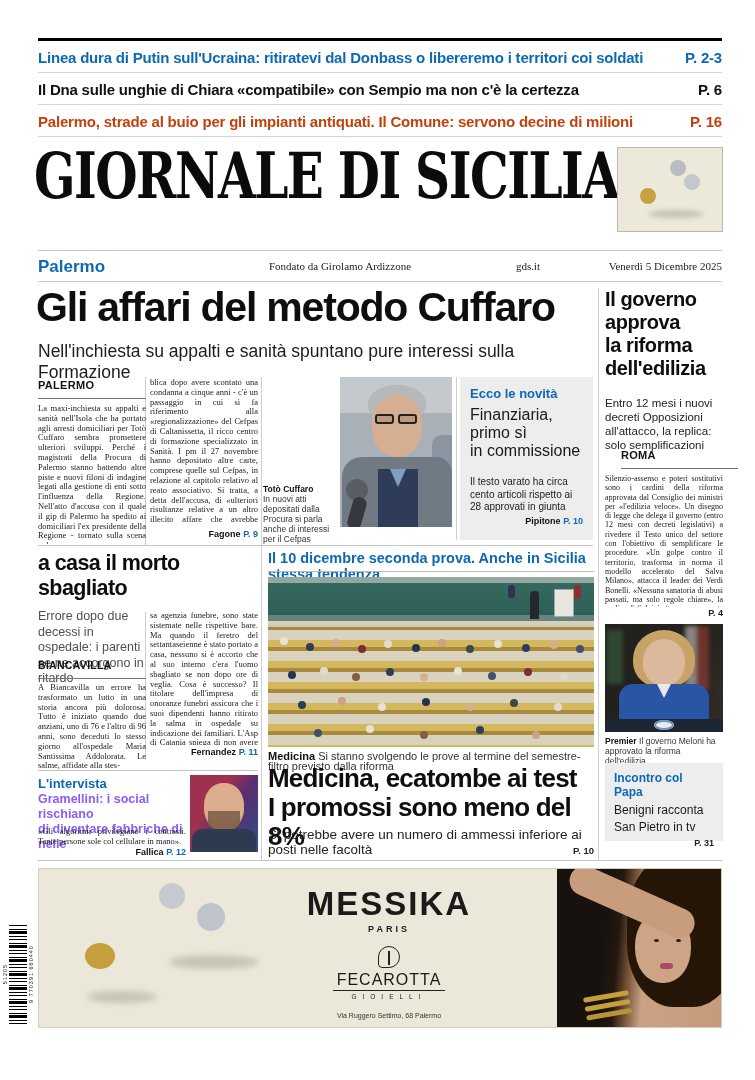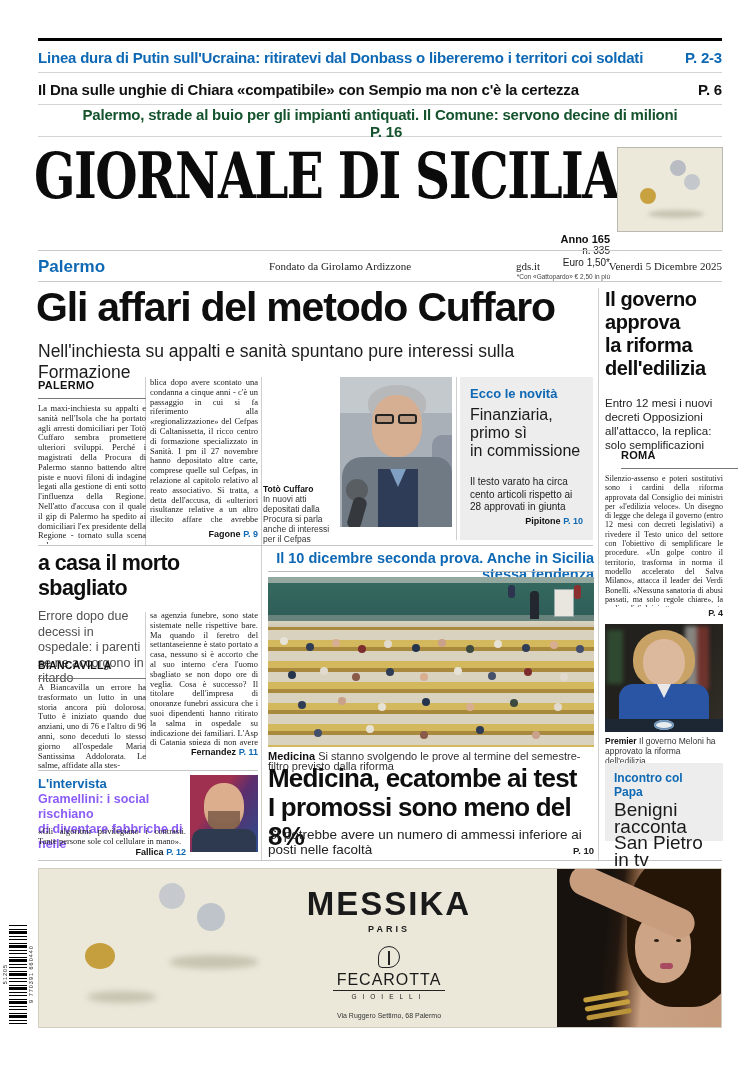--- a/index.html
+++ b/index.html
@@ -11,21 +11,21 @@
   }
   .abs { position:absolute; }
 
   
   .rule-top { left:38px; top:38px; width:684px; height:3px; background:#000; }
   .ticker-row { left:38px; width:684px; height:31px; border-bottom:1px solid #d4d4d4;
     display:flex; align-items:center; justify-content:space-between;
     font-weight:800; font-size:15px; letter-spacing:-0.2px; }
   .t1 { top:42px; color:#0e68b4; }
   .t2 { top:74px; color:#111; }
-  .t3 { top:106px; color:#14532d;flex-direction:column; }
+  .t3 { top:106px; color:#c2410c; }
   .ticker-page { font-weight:800; margin-left:12px; white-space:nowrap; }
 
   
   .masthead-title { left:34px; top:138px; font-family:"DejaVu Serif", serif;
     font-weight:900; font-size:64px; letter-spacing:-2px; white-space:nowrap;
     transform:scaleX(.76); transform-origin:left top; color:#0b0b0b; }
   .mast-thumb { left:617px; top:147px; width:106px; height:85px; background:#ecead e;
     background:#ece9db; border:1px solid #b9b9b2; }
   .ring { position:absolute; border-radius:50%; }
   .mt-s1 { left:52px; top:12px; width:12px; height:12px; border:8px solid #b9bdc3; box-shadow:inset 0 0 0 2px #8d939b; transform:rotate(-15deg); }
@@ -113,34 +113,34 @@
   .mel-flag { right:4px; top:2px; width:34px; height:64px; opacity:.5; filter:blur(2px);
     background:linear-gradient(90deg,#e8e6e0 0 12px,#b8433c 12px 24px,transparent 24px); }
   .mel-hair { left:28px; top:6px; width:62px; height:58px; background:#c9a266; border-radius:50% 50% 45% 45%; }
   .mel-face { left:38px; top:15px; width:42px; height:47px; background:#dcb99c; border-radius:48%; }
   .mel-body { left:14px; top:60px; width:90px; height:48px; background:#2a55a4; border-radius:14px 14px 0 0; }
   .mel-shirt { left:52px; top:60px; width:14px; height:14px; background:#e8e8e8; clip-path:polygon(0 0,100% 0,50% 100%); }
   .mel-podium { left:0; bottom:0; width:100%; height:13px; background:#1c2733; }
   .mel-crest { left:49px; bottom:2px; width:20px; height:10px; background:#e7ecef; border-radius:50%; box-shadow:inset 0 0 0 2px #6d93b8; }
   .gov-caption { left:605px; top:736px; width:118px; }
   .box-papa { left:605px; top:763px; width:118px; height:78px; padding:8px 9px; }
-  .papa-headline { margin-top:3px; font-size:19px; font-weight:500; line-height:16.5px; color:#1a1a1a; }
+  .papa-headline { margin-top:3px; font-size:12px; font-weight:500; line-height:16.5px; color:#1a1a1a; }
   .papa-page { margin-top:3px; text-align:right; font-weight:800; font-size:9px; color:#222; }
 
   
   .salme-headline { left:38px; top:551px; width:224px; font-weight:800; font-size:21.5px;
     line-height:24.5px; letter-spacing:-0.6px; color:#0e0e0e; }
   .salme-subhead { left:38px; top:609px; width:112px; font-size:12.5px; line-height:15.5px; color:#4f4f4f; }
   .salme-kicker { left:38px; top:659px; width:108px; font-size:10.5px; }
   .salme-col1 { left:38px; top:683px; width:108px; height:88px;font-family:Liberation Serif, serif; }
   .salme-col2 { left:150px; top:611px; width:108px; height:134px; }
   .salme-byline { left:150px; top:747px; width:108px; }
 
   
-  .med-kicker { left:268px; top:550px; width:326px; font-weight:800; font-size:14.5px; color:#0e68b4;text-align:right; }
+  .med-kicker { left:268px; top:550px; width:326px; font-weight:800; font-size:14.5px; color:#0e68b4; }
   .med-rule { left:268px; top:571px; width:326px; height:1px; background:#bbb; }
   .photo-hall { left:268px; top:577px; width:326px; height:170px; overflow:hidden;
     background:
       linear-gradient(180deg,#93a89f 0,#93a89f 6px,#35695f 6px,#2f5e58 38px,#68827c 38px,#68827c 44px,#d8d2c0 44px,#cfc8b4 50px,rgba(0,0,0,0) 50px),
       repeating-linear-gradient(180deg,#d4b85e 0 7px,#a8893e 7px 11px,#d9d2be 11px 21px);
     background-color:#d9d2be; }
   .hall-board { left:286px; top:12px; width:20px; height:28px; background:#e8e6df; border:1px solid #9aa; }
   .hall-prof { left:262px; top:14px; width:9px; height:28px; background:#23282e; border-radius:4px 4px 0 0; }
   .hall-coat1 { left:306px; top:8px; width:7px; height:14px; background:#8c2f2f; border-radius:3px; }
   .hall-coat2 { left:240px; top:8px; width:7px; height:13px; background:#2c3450; border-radius:3px; }
@@ -226,26 +226,20 @@
     <span class="ticker-page">P. 16</span>
   </div>
 
   <div class="abs masthead-title">GIORNALE DI SICILIA</div>
   <div class="abs mast-thumb">
     <div class="ring mt-s1"></div>
     <div class="ring mt-s2"></div>
     <div class="ring mt-g1"></div>
     <div class="abs mt-sh"></div>
   </div>
-  <div class="abs issue-info">
-    <div class="issue-anno">Anno 165</div>
-    <div class="issue-num">n. 335</div>
-    <div class="issue-price">Euro 1,50*</div>
-    <div class="issue-note">*Con «Gattopardo» € 2,50 in più</div>
-  </div>
 
   <div class="abs dateline">
     <span class="dl-edition">Palermo</span>
     <span class="dl-founded">Fondato da Girolamo Ardizzone</span>
     <span class="dl-site">gds.it</span>
     <span class="dl-date">Venerdì 5 Dicembre 2025</span>
   </div>
 
   <div class="abs vrule vr-a"></div>
   <div class="abs vrule vr-b"></div>

